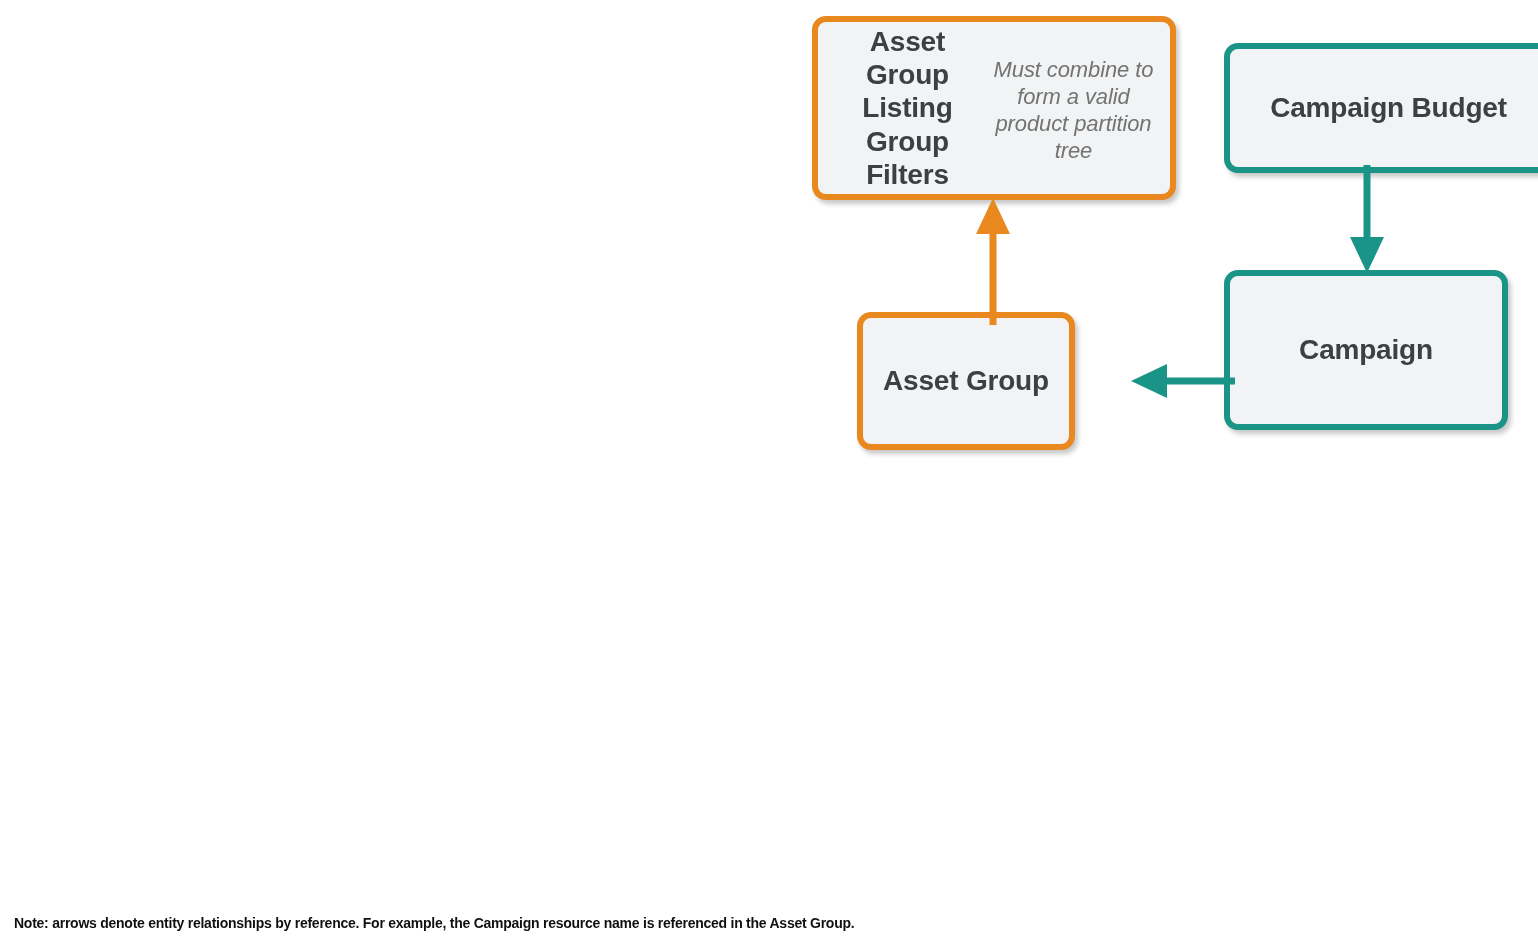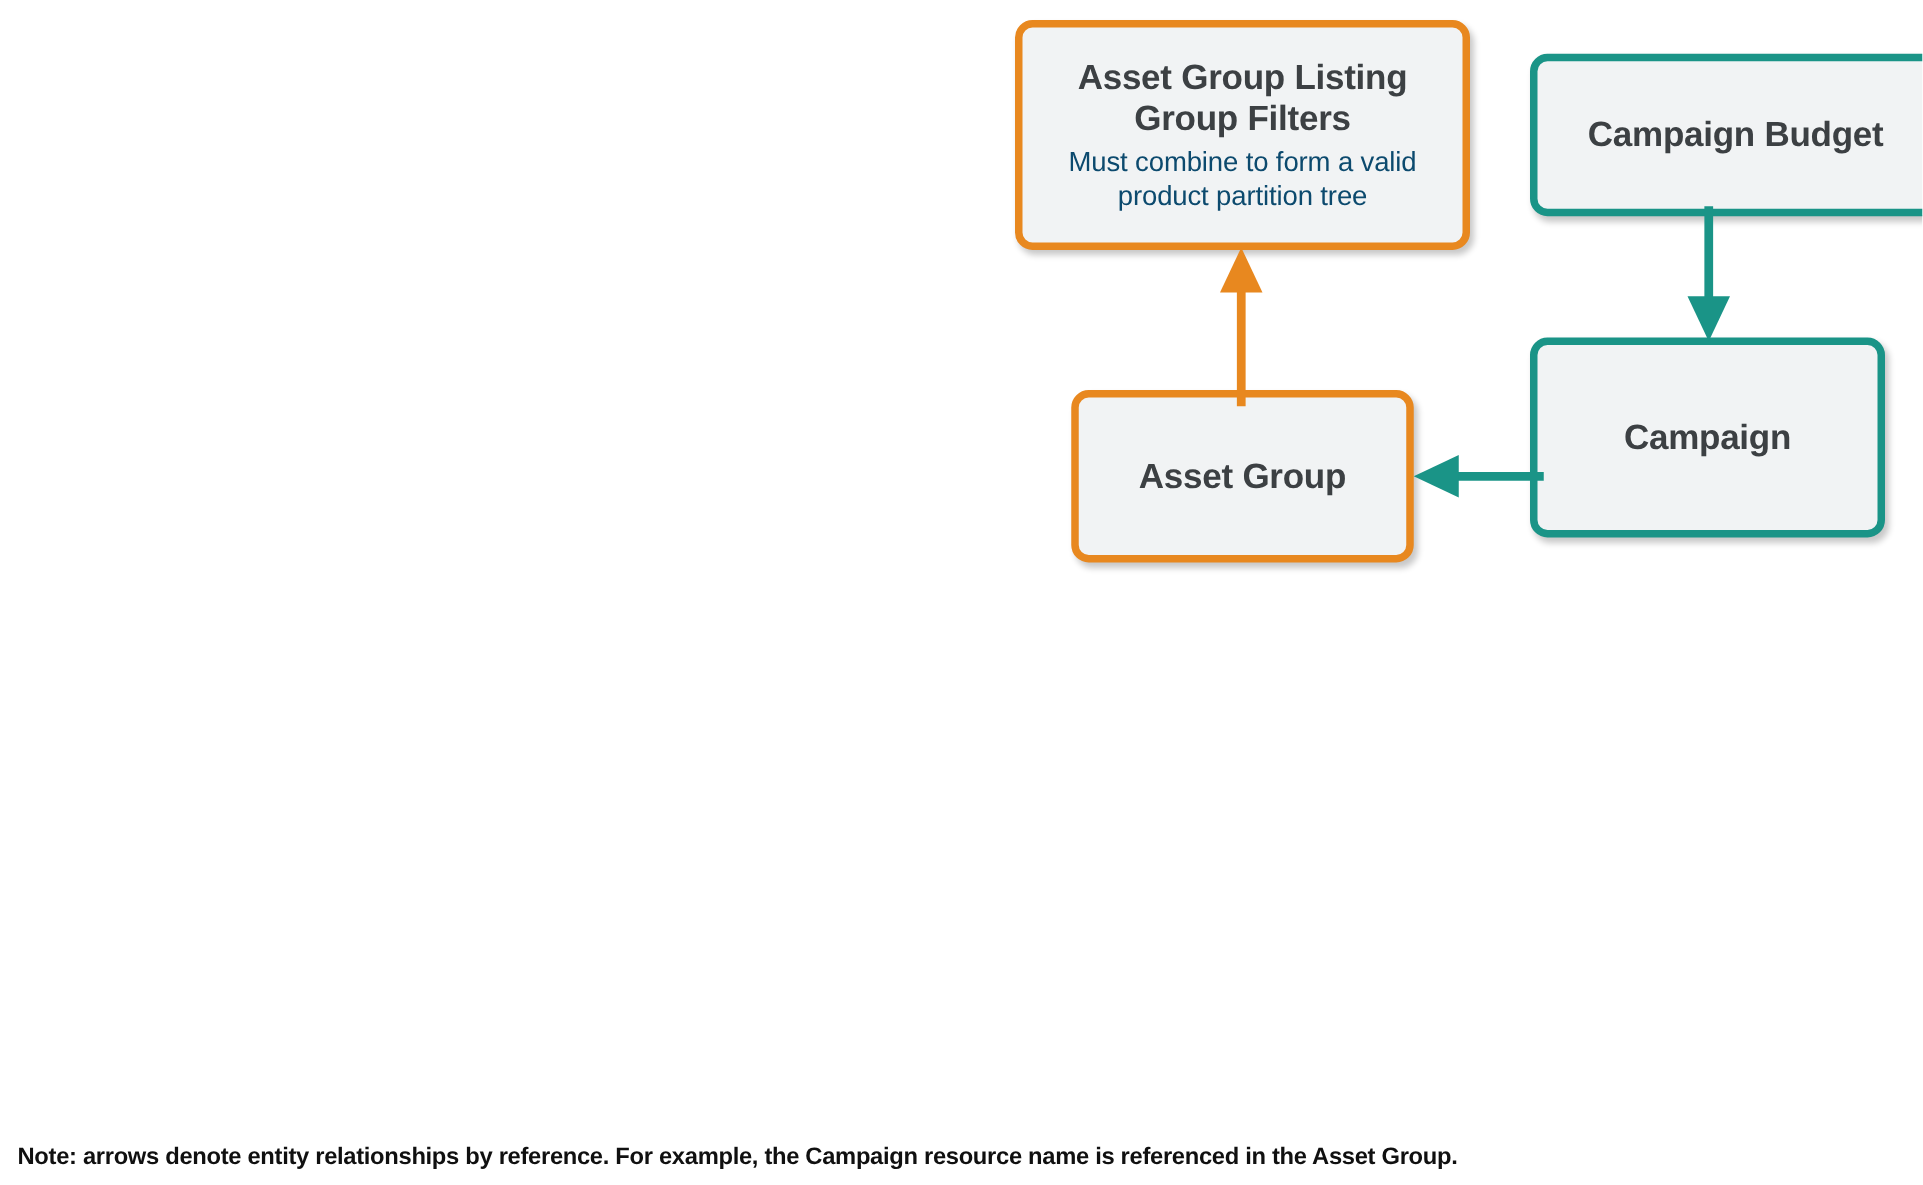--- a/index.html
+++ b/index.html
@@ -21,67 +21,67 @@
 
   
   .node {
     position: absolute;
     box-sizing: border-box;
     background: #F1F3F4;
     border-style: solid;
     border-width: 6px;
     border-radius: 14px;
     display: flex;
-    flex-direction: column;
     align-items: center;
     justify-content: center;
     text-align: center;
     box-shadow: 3px 4px 5px rgba(0,0,0,0.22);
     padding: 20px 10px;
   }
   .node.orange { border-color: #E8881F; }
   .node.teal   { border-color: #1A9487; }
 
   .node-title {
     font-size: 28px;
     font-weight: bold;
     color: #3C4043;
     line-height: 1.18;
     letter-spacing: -0.2px;
   }
   .node-desc {
     font-size: 22px;
     font-weight: normal;
-    color: #0c4a6e;
+    color: #737373;
     line-height: 1.22;
     margin-top: 6px;
     letter-spacing: -0.1px;
+    font-style: italic;
   }
 
   
   #node-filters  { left: 812px;  top: 16px;  width: 364px; height: 184px; }
   #node-budget   { left: 1224px; top: 43px;  width: 329px; height: 130px; }
-  #node-asset    { left: 857px;  top: 312px; width: 274px; height: 138px; }
+  #node-asset    { left: 857px;  top: 312px; width: 218px; height: 138px; }
   #node-campaign { left: 1224px; top: 270px; width: 284px; height: 160px; }
 
   
   .connector {
     position: absolute;
     overflow: visible;
   }
   #edge-asset-to-filters { left: 955px;  top: 190px; width: 80px;  height: 135px; }
   #edge-budget-to-campaign { left: 1330px; top: 165px; width: 80px; height: 115px; }
   #edge-campaign-to-asset  { left: 1120px; top: 355px; width: 115px; height: 52px; }
 
   
   #footer-note {
     position: absolute;
     left: 14px;
     top: 915px;
-    font-size: 19px;
+    font-size: 14px;
     font-weight: bold;
     color: #101010;
     letter-spacing: -0.25px;
     white-space: nowrap;
   }
 </style>
 </head>
 <body>
 
 <div id="canvas">

